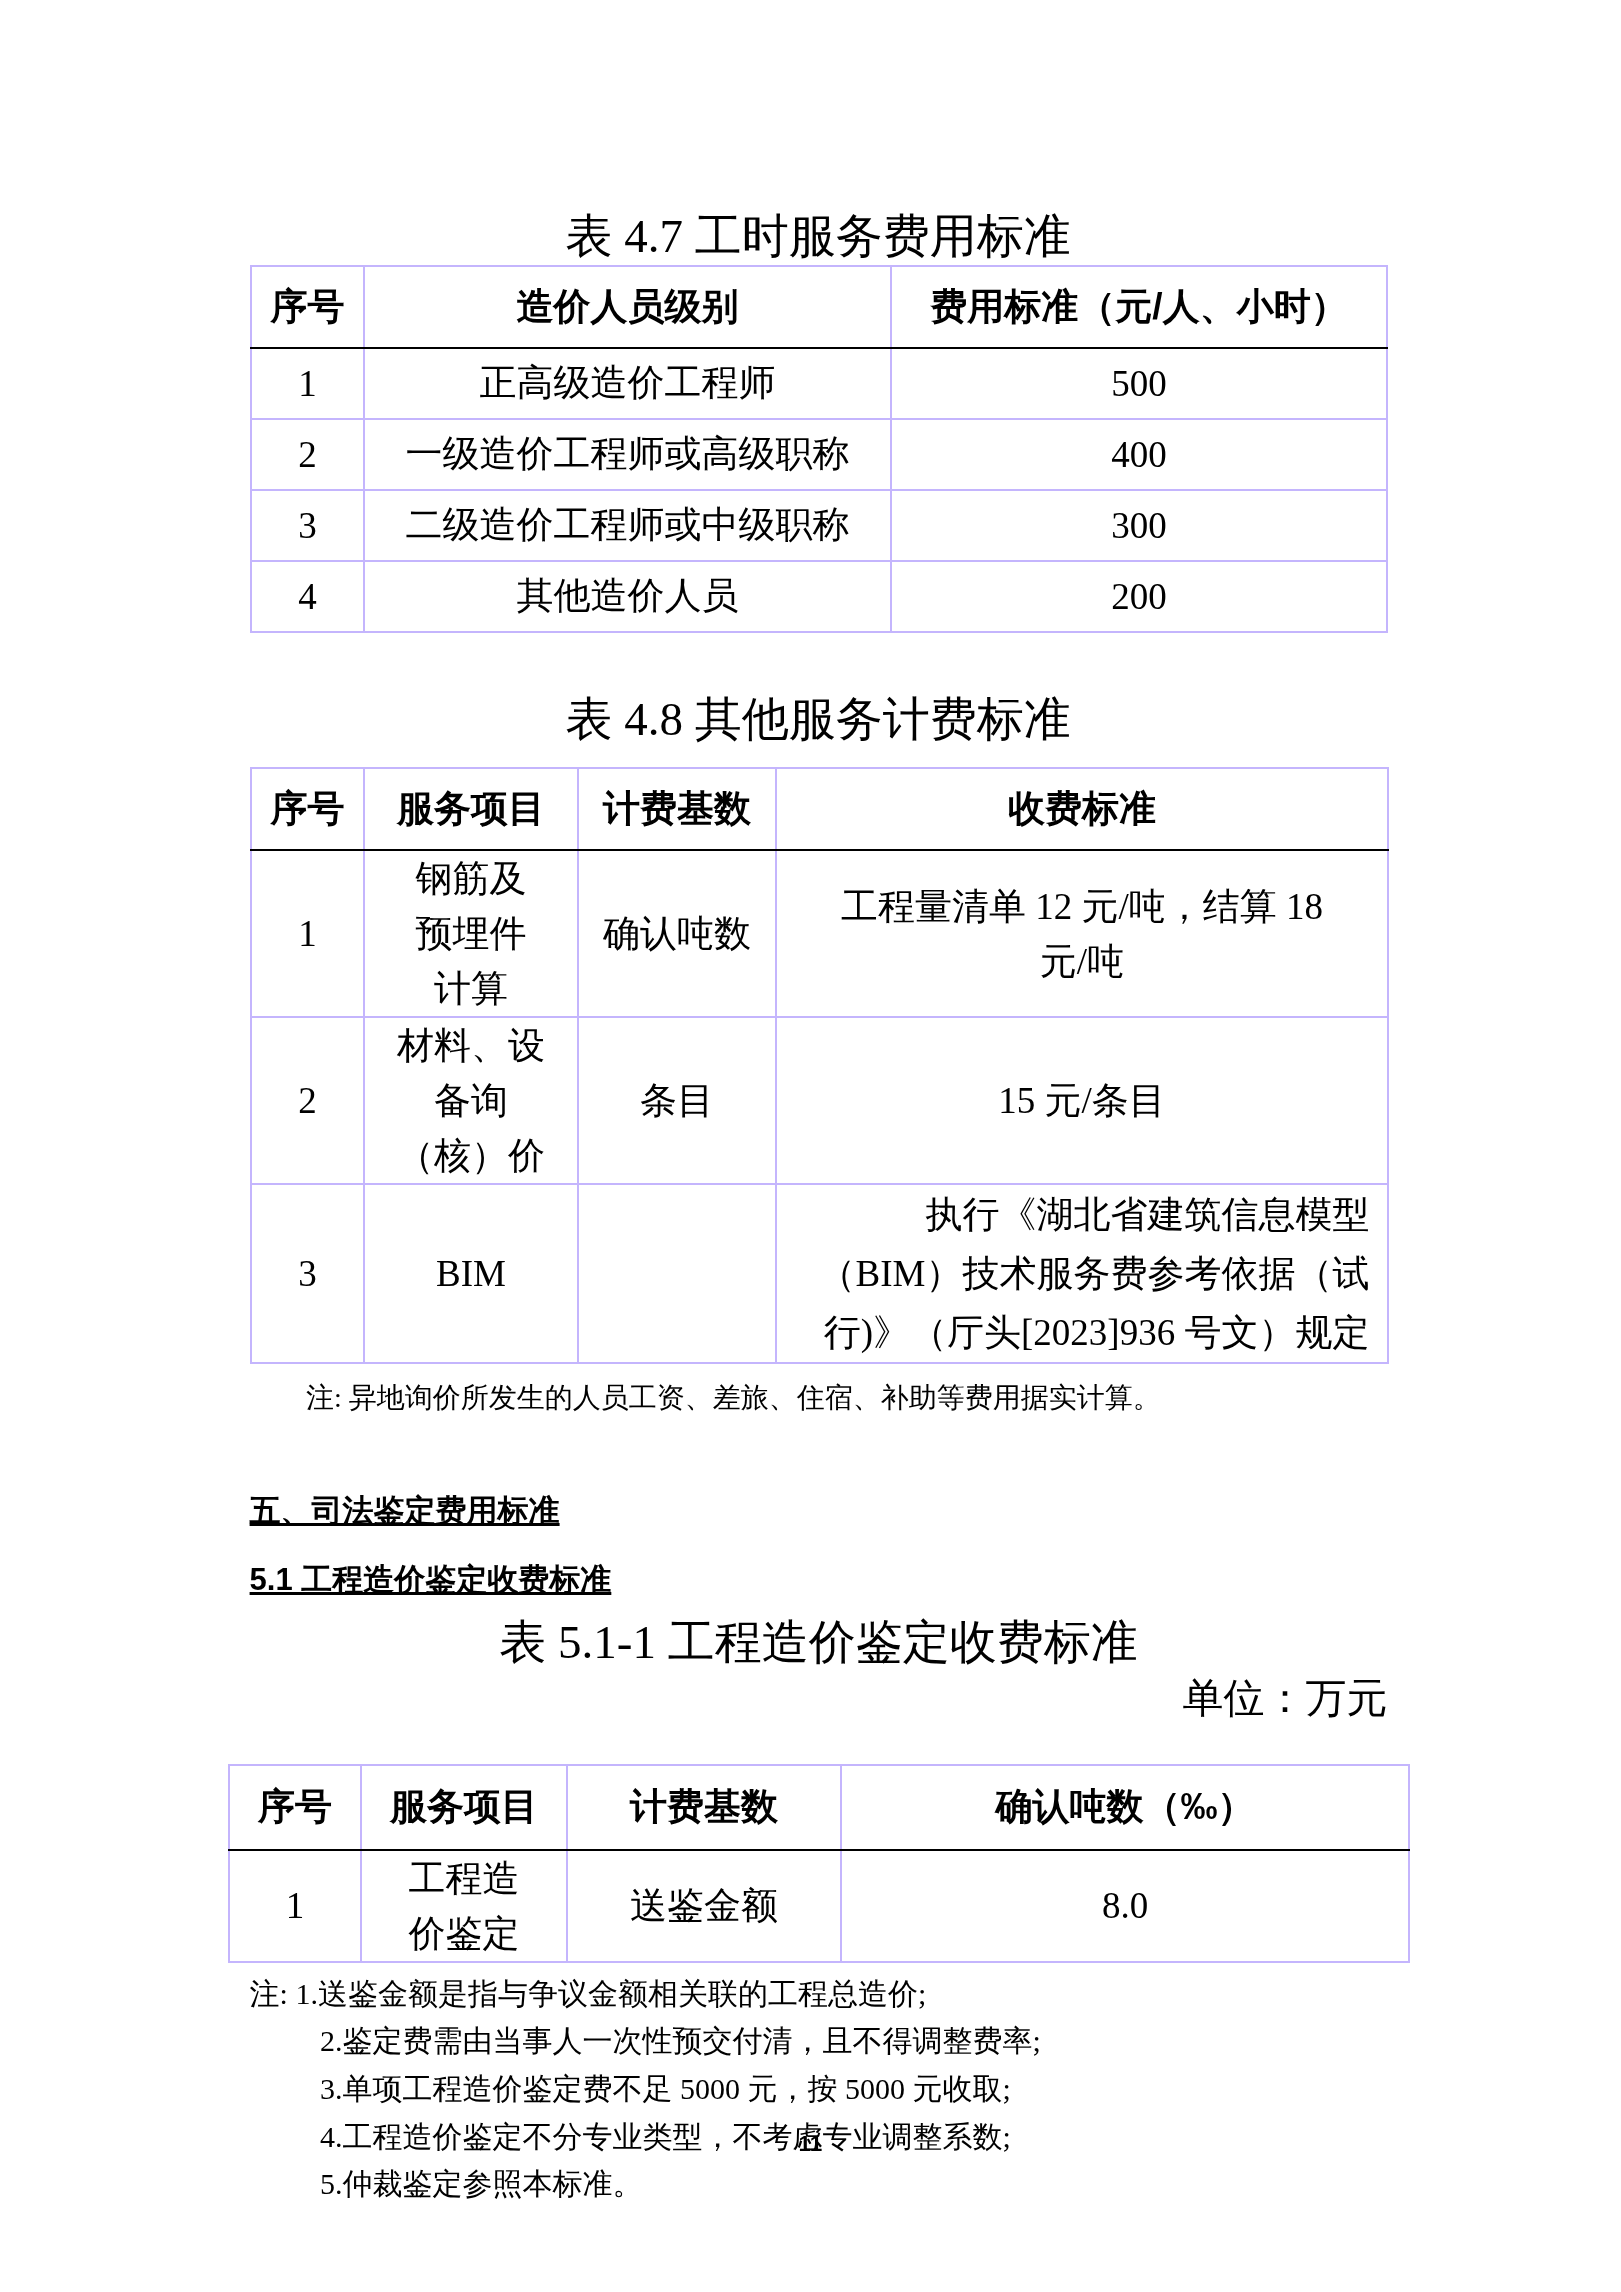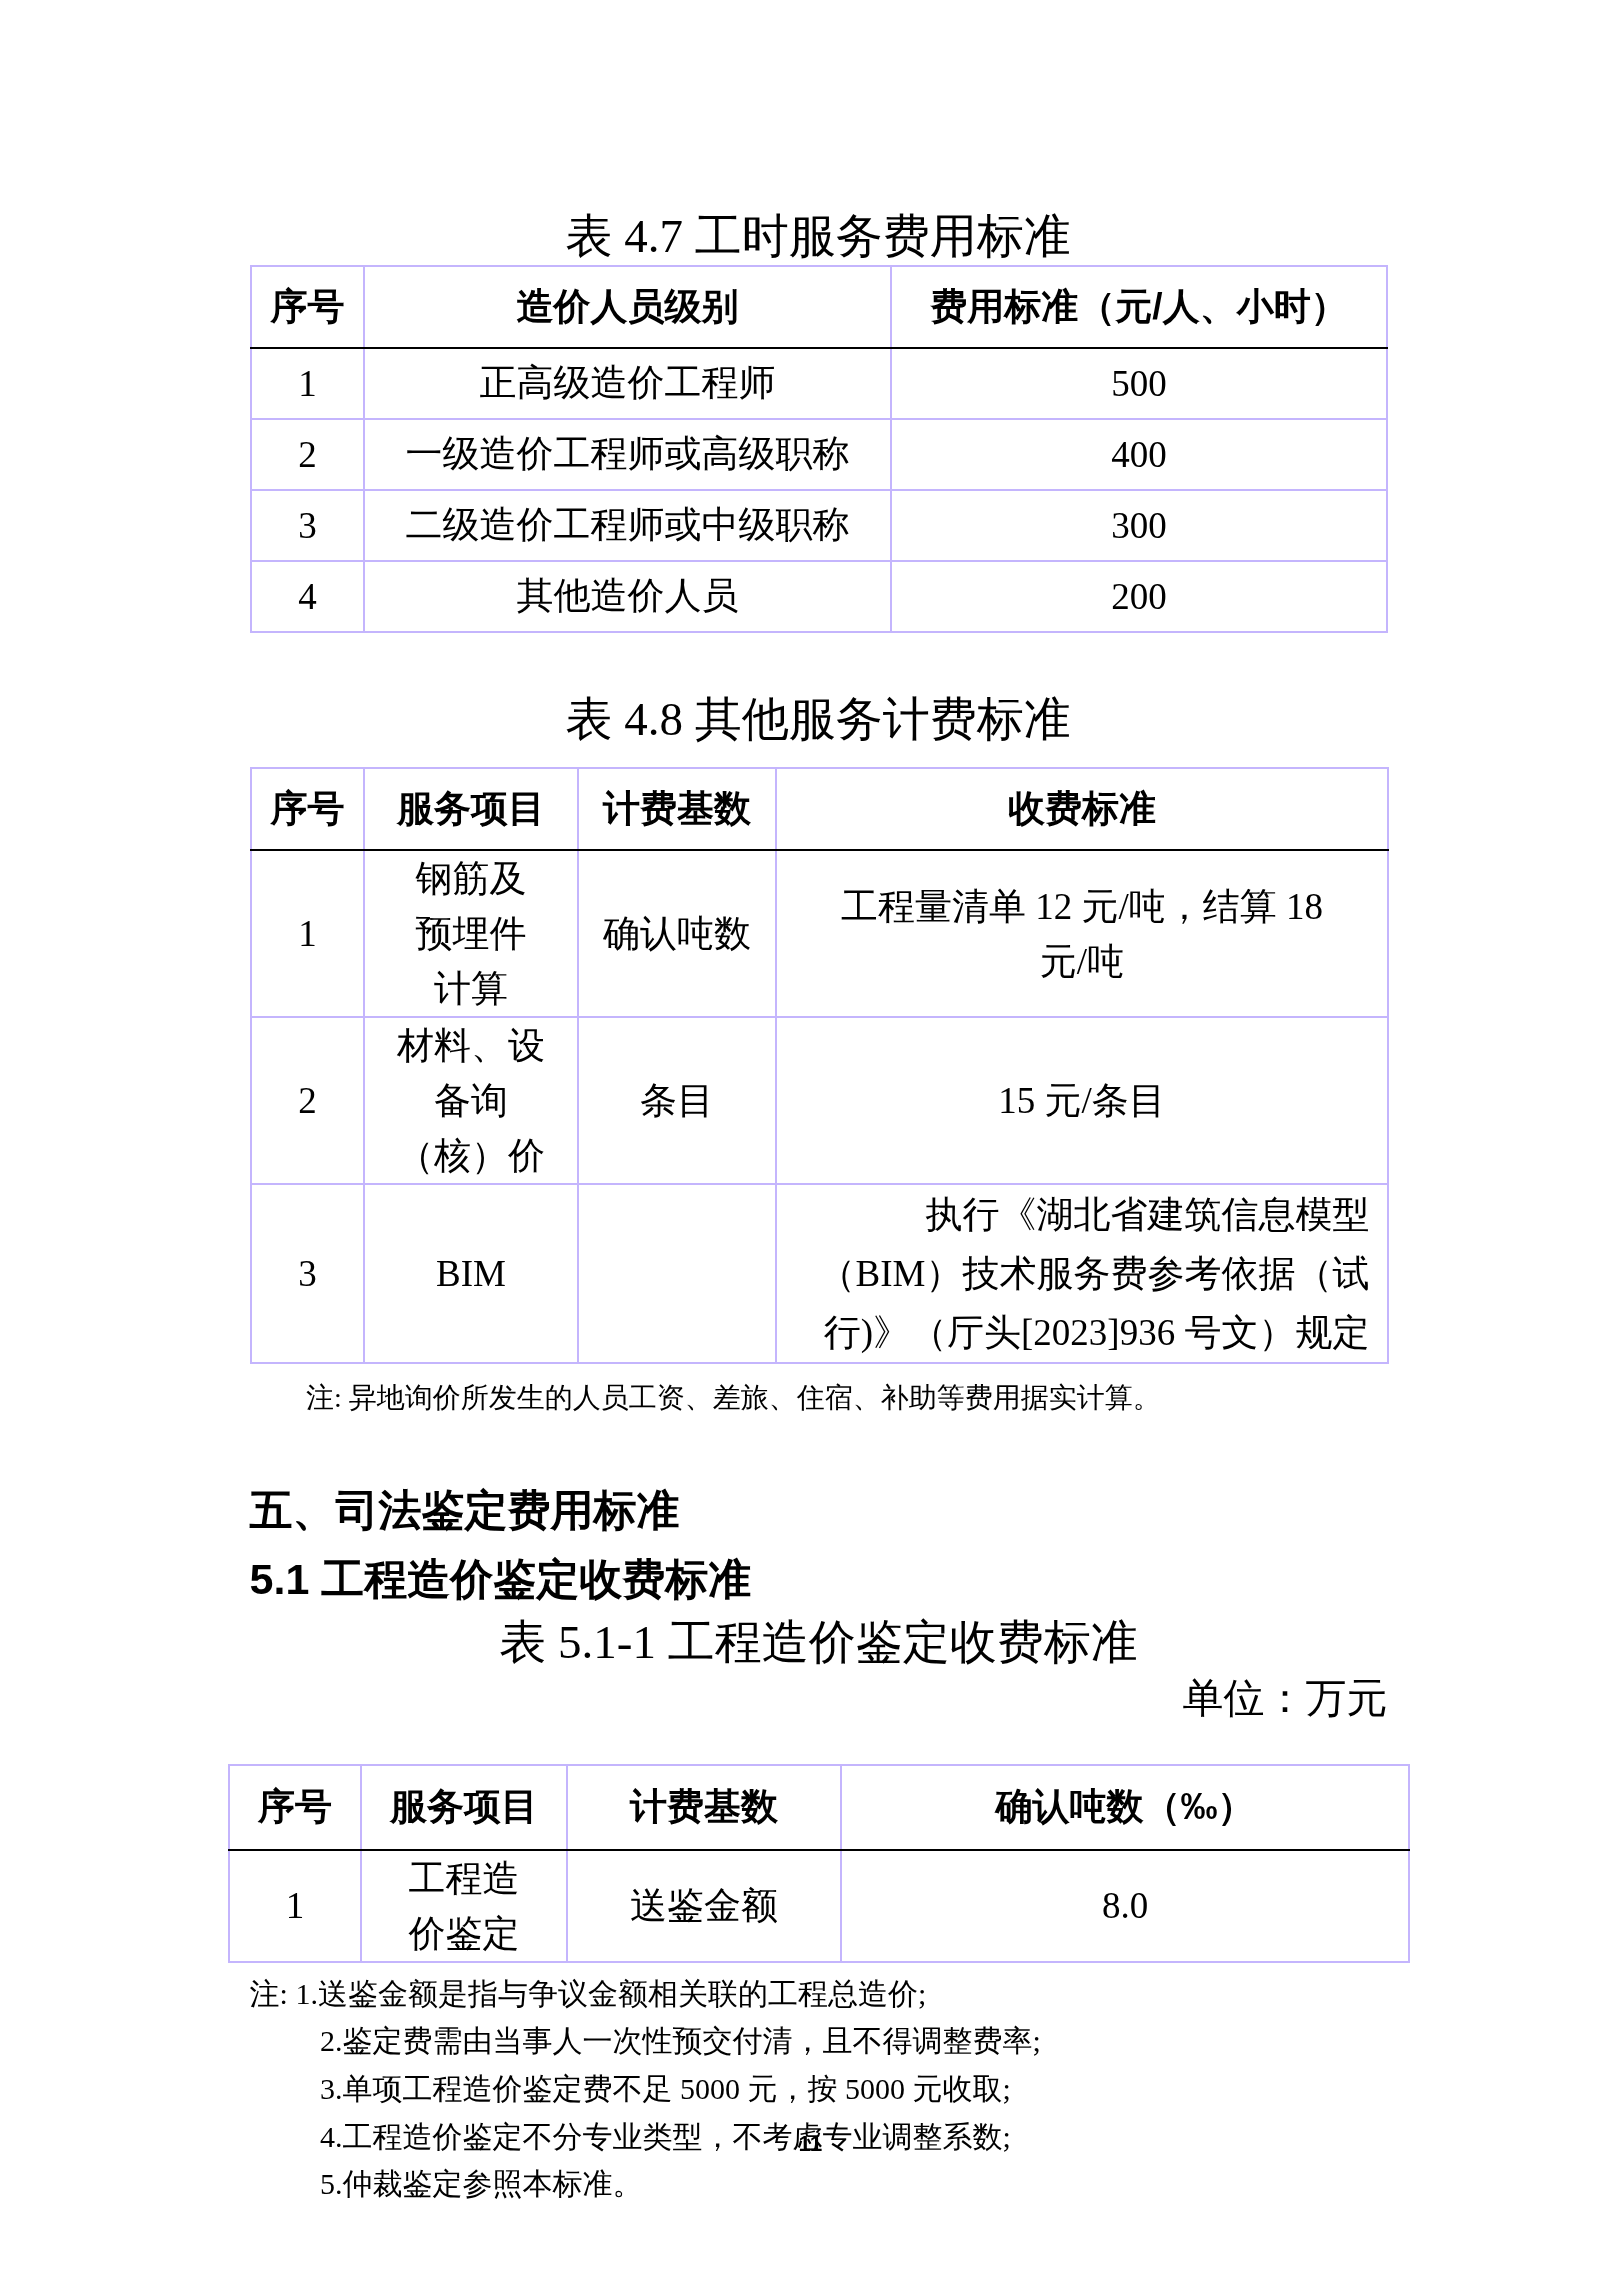--- a/index.html
+++ b/index.html
@@ -47,22 +47,23 @@
   .pad40 { padding:0 39px; }
   .cell-left { text-align:right; padding:0 17.6px; line-height:59px !important; }
   .wspan { display:inline-block; vertical-align:middle; }
   .w150 { width:147px; }
   .w188 { width:184px; }
 
   .note48 { margin-top:16.7px; margin-left:56px; font-size:28px; line-height:33px; }
 
   .h-main, .h-sub {
     font-family:"Liberation Sans","DejaVu Sans",sans-serif;
-    font-weight:700; font-size:43px; line-height:49px;
+    font-weight:700; font-size:31px; line-height:49px;
     margin:0 0 0 21.6px;
+    text-decoration:underline;
   }
   .h-main { margin-top:72px; }
   .h-sub  { margin-top:19.6px; }
 
   .unit-label { margin-top:12.7px; font-size:41px; line-height:43px;
                 text-align:right; padding-right:21.6px; }
 
   .notes { margin-top:13.7px; }
   .note-line { font-size:30px; line-height:33px; margin:0 0 14.7px 92px; }
   .note-line.first { margin-left:21.6px; }

